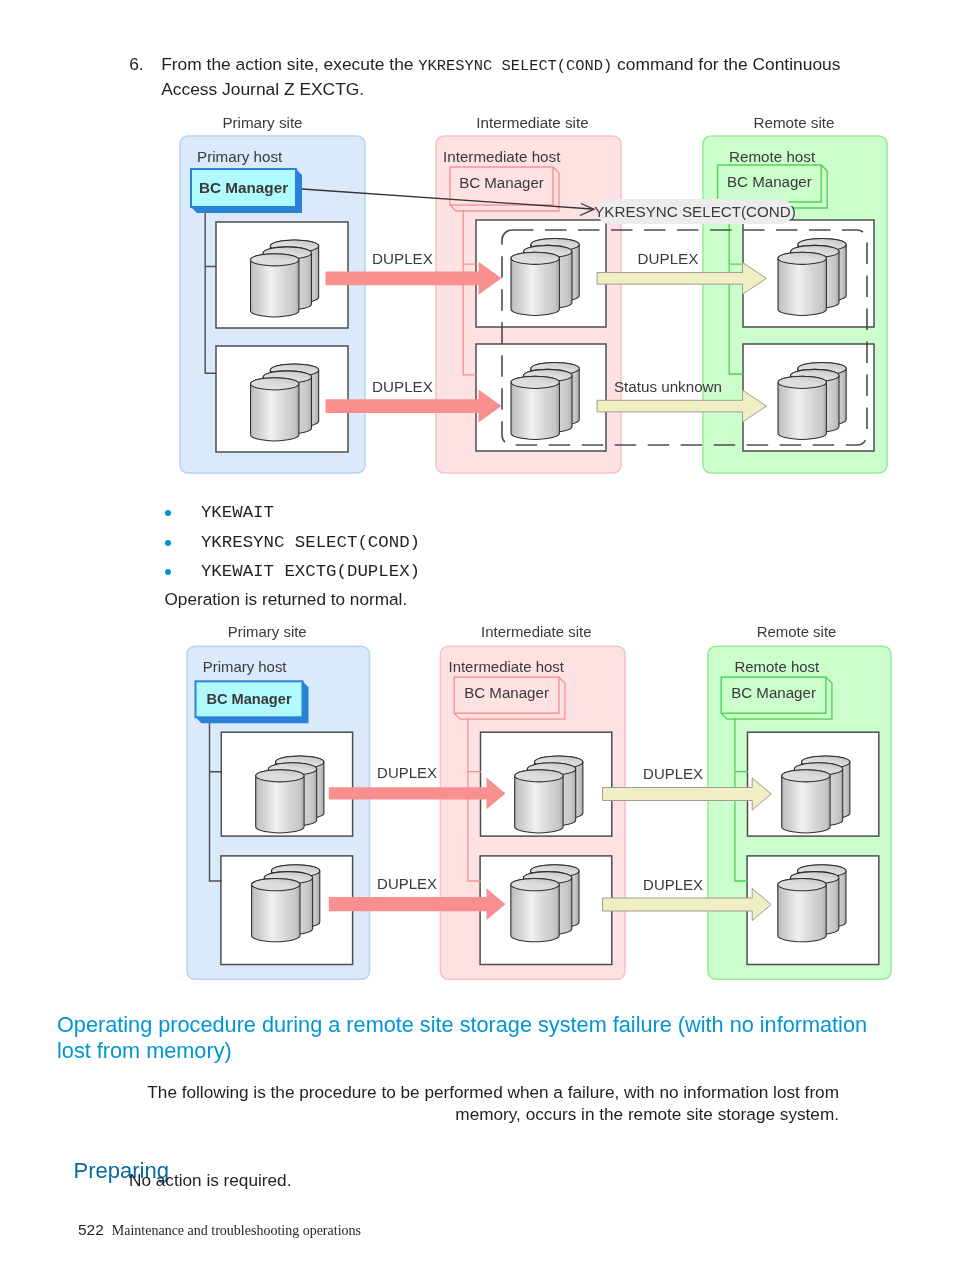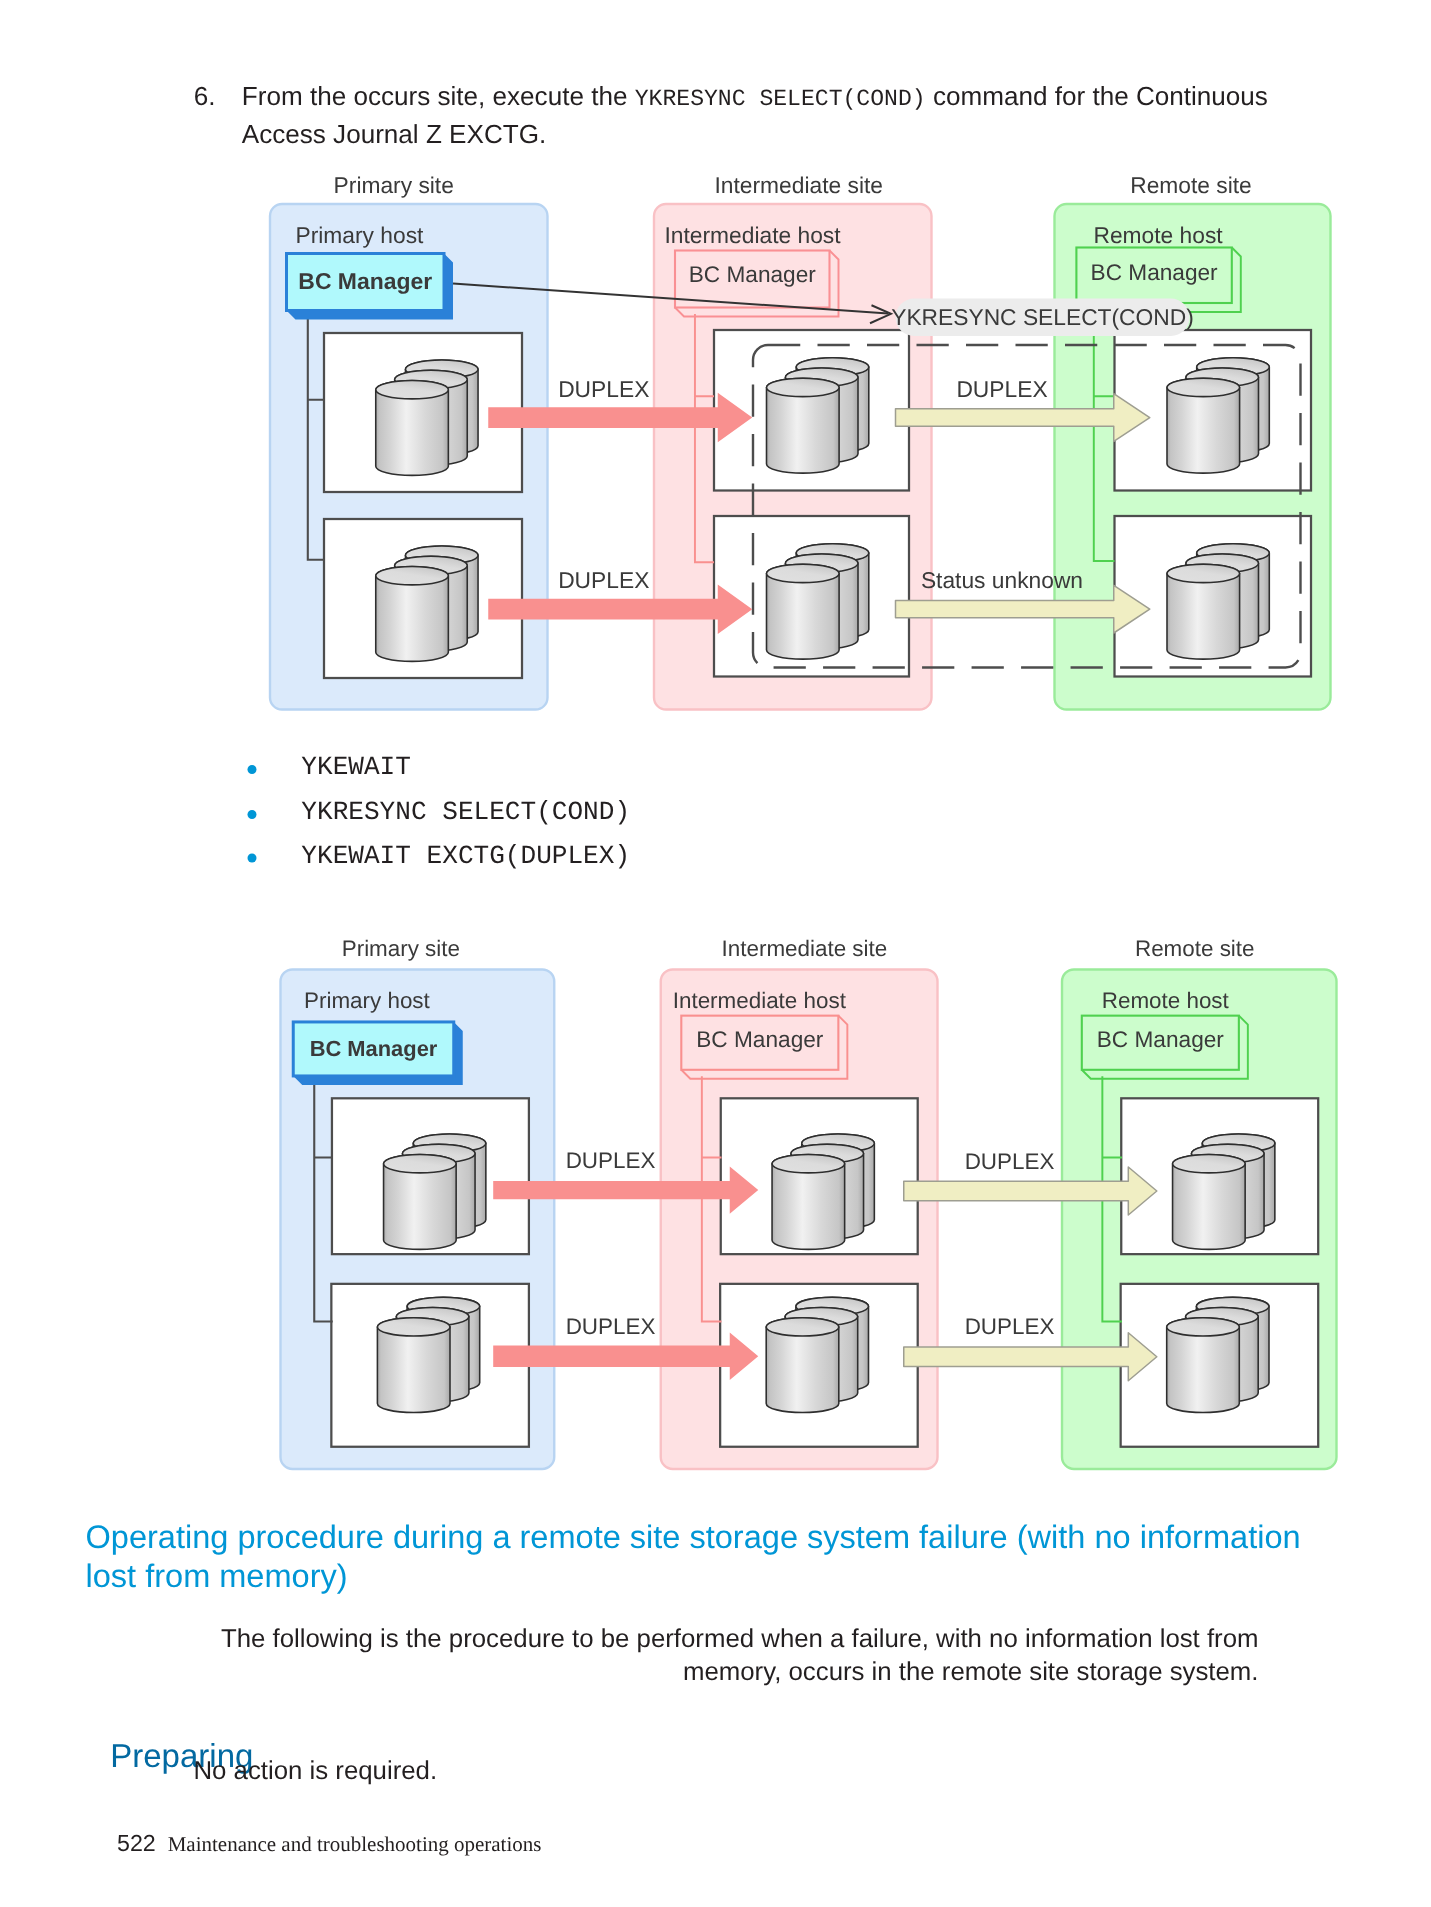--- a/index.html
+++ b/index.html
@@ -18,21 +18,21 @@
   svg.dg{position:absolute;left:0;top:0;overflow:visible;}
   .dgtxt{font-family:"Liberation Sans",sans-serif;fill:#3a3a3a;}
 </style>
 </head>
 <body>
 
 <div class="page">
 
   <div class="step">
     <span class="step-num">6.</span>
-    <span style="display:inline-block;margin-left:32px;"><span>From the occurs site, execute the </span><span class="mono">YKRESYNC SELECT(COND)</span><span> command for the Continuous Access Journal Z EXCTG.</span></span>
+    <span style="display:inline-block;margin-left:32px;"><span>From the action site, execute the </span><span class="mono">YKRESYNC SELECT(COND)</span><span> command for the Continuous Access Journal Z EXCTG.</span></span>
   </div>
 
   <svg class="dg" id="svg1" width="954" height="400" viewBox="0 0 954 400" style="top:108px;">
       <defs>
 <linearGradient id="cylg" x1="0" y1="0" x2="1" y2="0">
 <stop offset="0" stop-color="#aeaeae"></stop>
           <stop offset="0.05" stop-color="#c4c4c4"></stop>
 <stop offset="0.20" stop-color="#d4d4d4"></stop>
           <stop offset="0.42" stop-color="#f1f1f1"></stop>
 <stop offset="0.68" stop-color="#d8d8d8"></stop>
@@ -201,20 +201,21 @@
       <div style="position: absolute; left: 164.6px; top: 533.7px;">
         <span style="position:absolute;left:0;top:6px;width:6.2px;height:6.2px;border-radius:50%;background:#0096d6;"></span>
         <span class="listmono" style="position:absolute;left:36.3px;top:0;white-space:nowrap;">YKRESYNC SELECT(COND)</span>
       </div>
       <div style="position: absolute; left: 164.6px; top: 563.3px;">
         <span style="position:absolute;left:0;top:6px;width:6.2px;height:6.2px;border-radius:50%;background:#0096d6;"></span>
         <span class="listmono" style="position:absolute;left:36.3px;top:0;white-space:nowrap;">YKEWAIT EXCTG(DUPLEX)</span>
       </div>
     </div>
 
+  <div class="plain" style="position:absolute;left:164.5px;top:589px;">Operation is returned to normal.</div>
 
   <h2 class="sect" style="top:1012px;width:828px;">Operating procedure during a remote site storage system failure (with no information lost from memory)</h2>
   <div class="body-ind" style="top:1082px;width:710px;">The following is the procedure to be performed when a failure, with no information lost from memory, occurs in the remote site storage system.</div>
   <h3 class="sub" style="top:1142px;">Preparing</h3>
   <div class="body-ind" style="top:1170px;">No action is required.</div>
 
   <div class="footer">
     <span class="pg">522</span>
     <span style="margin-left:4px;font-family:Liberation Serif, serif;">Maintenance and troubleshooting operations</span>
   </div>

